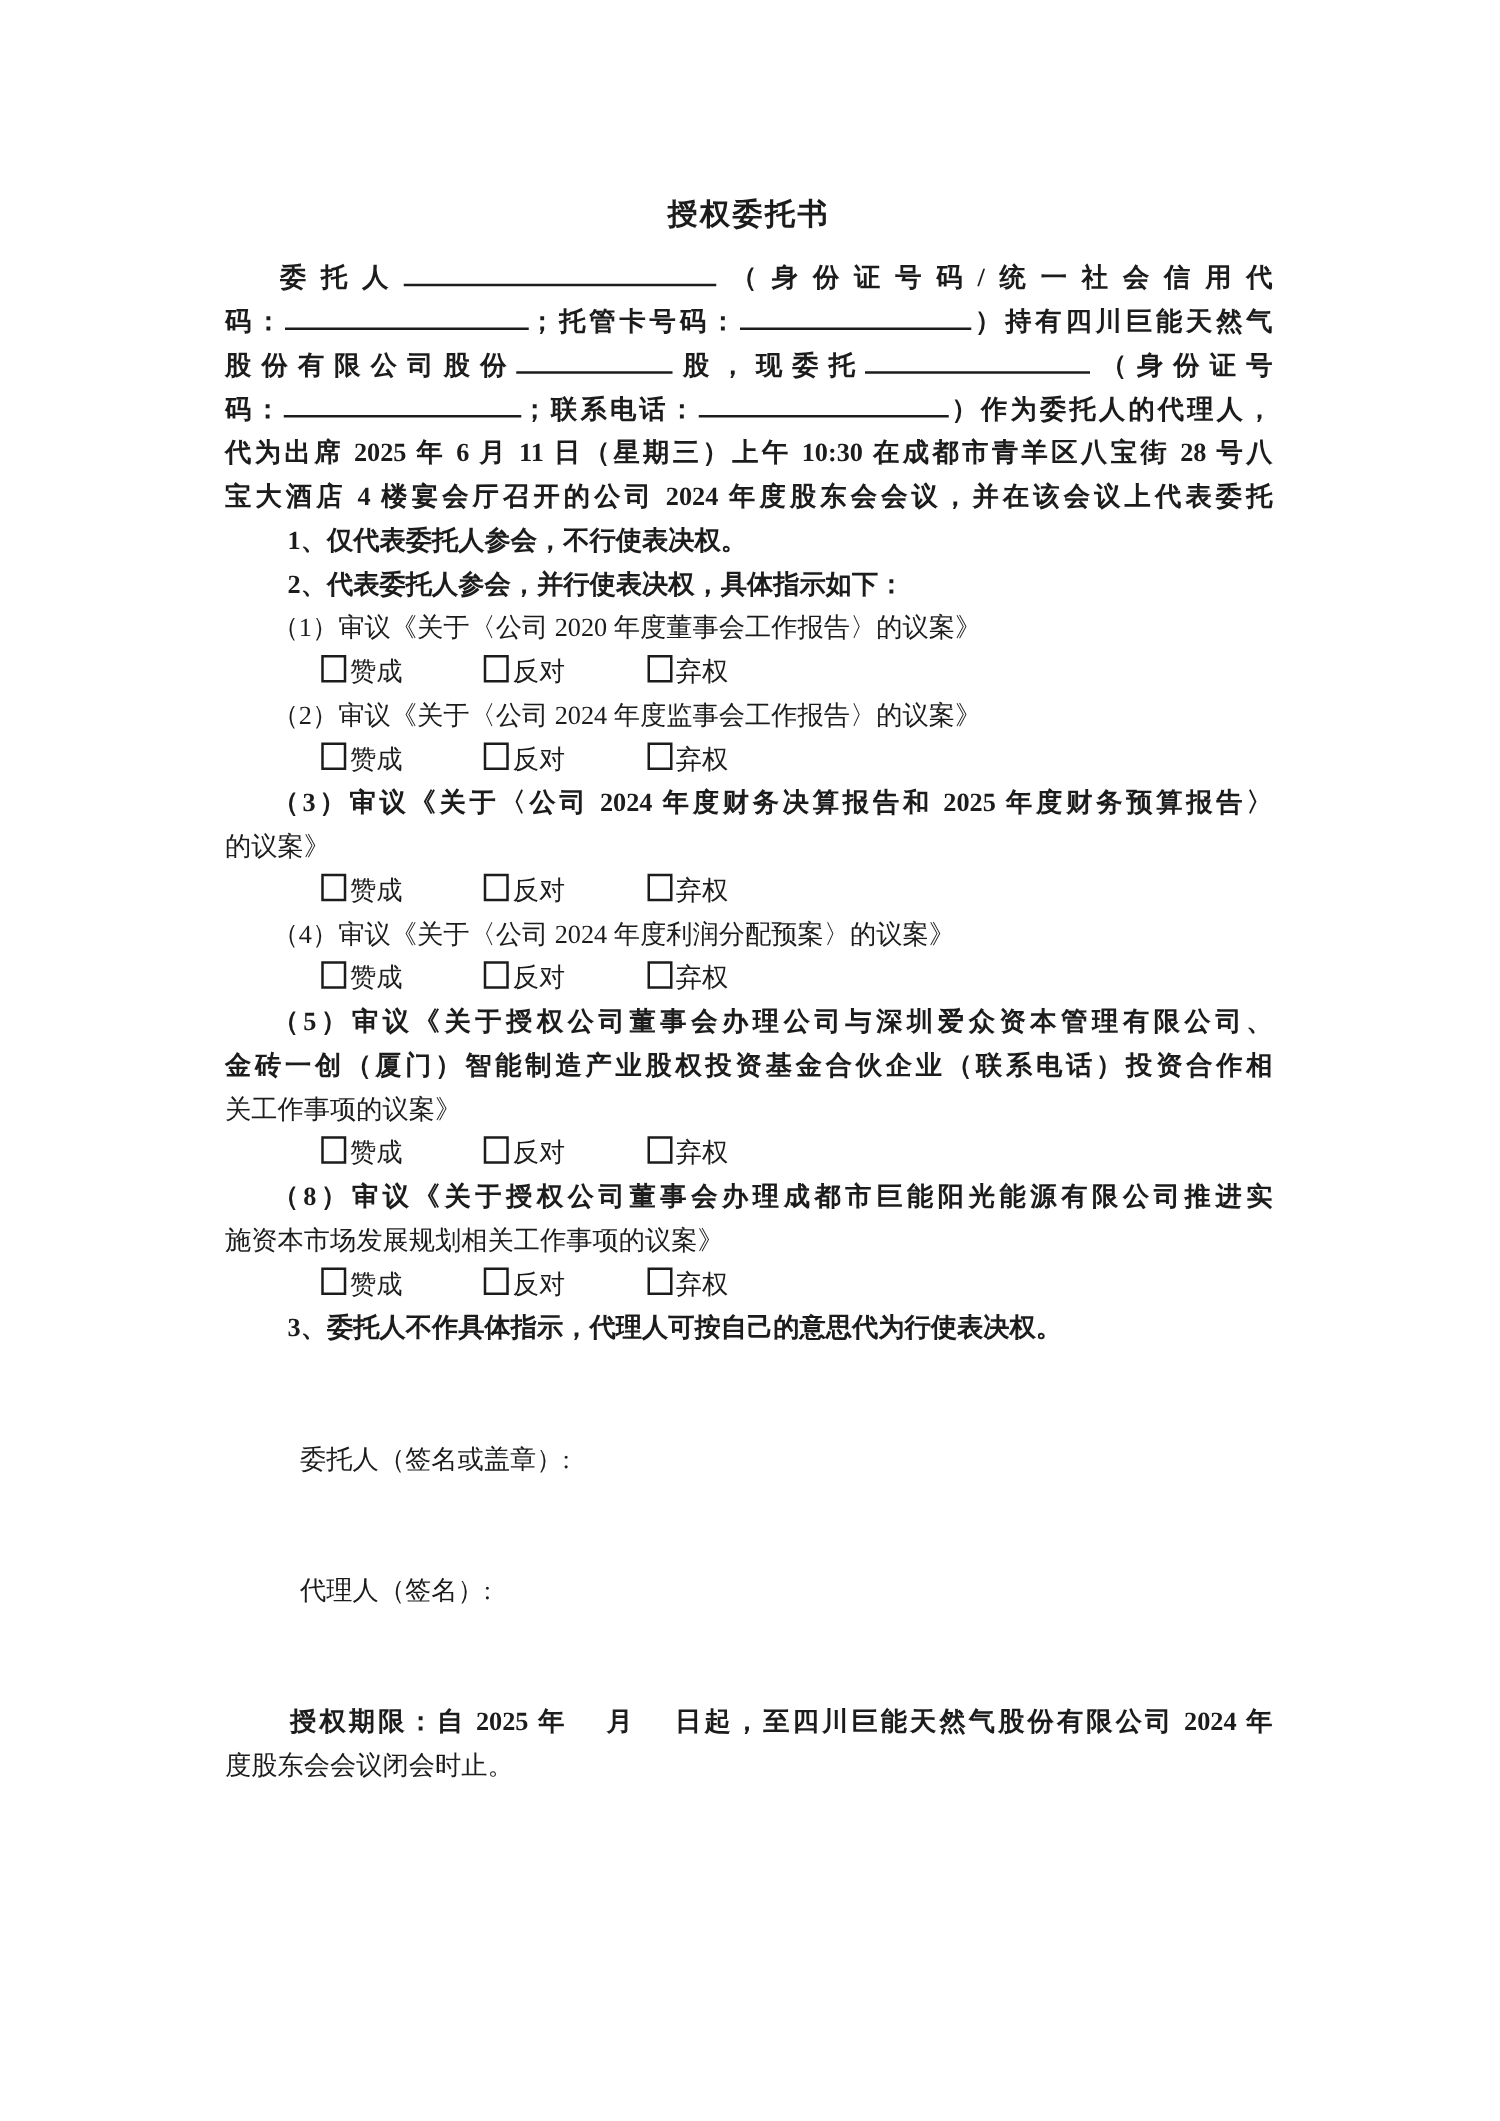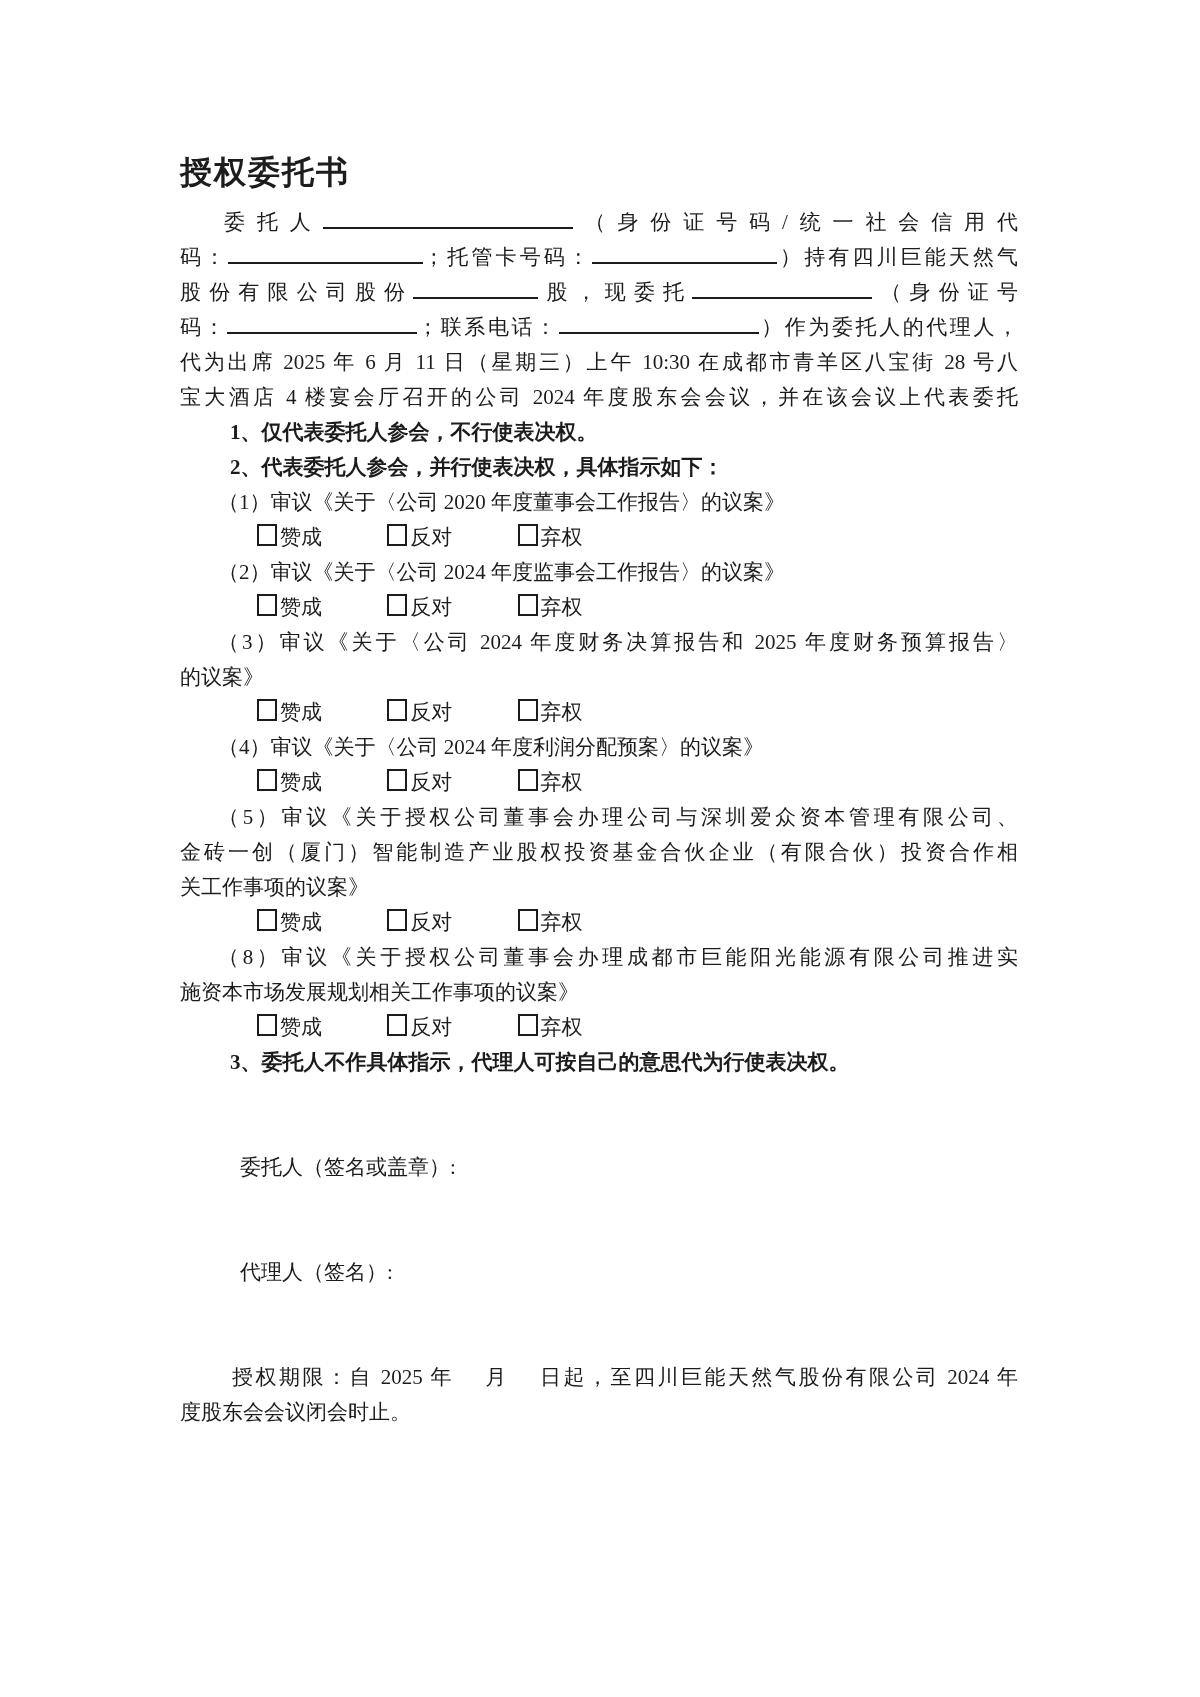--- a/index.html
+++ b/index.html
@@ -9,32 +9,32 @@
     color:#1c1c1c;
     position:relative;
   }
   .page {
     box-sizing:border-box;
     width:1200px; height:1697px;
     padding:152px 182px 0 180px;
     background:#ffffff;
   }
   .title {
-    font-size:32px; font-weight:bold;
+    font-size:24px; font-weight:bold;
     line-height:40px; height:40px;
-    text-align:left;
+    text-align:center;
     margin-bottom:13px;
     letter-spacing:2px;
   }
   .line {
     font-size:21px;
     line-height:35px; height:35px;
     white-space:nowrap;
   }
-  .j { text-align:justify; text-align-last:justify; white-space:normal; }
+  .j { text-align:justify; text-align-last:justify; white-space:normal;font-weight:bold; }
   .bold { font-weight:bold; }
   .ind-intro { padding-left:44px; }
   .ind-opt   { padding-left:50px; }
   .ind-sub   { padding-left:38px; }
   .cb-row    { padding-left:77px; }
   .ind-sig   { padding-left:60px; }
   .ind-foot  { padding-left:52px; }
   .blank {
     display:inline-block;
     height:1em;
@@ -101,21 +101,21 @@
   </div>
 
   <div class="line ind-sub">（4）审议《关于〈公司 2024 年度利润分配预案〉的议案》</div>
   <div class="line cb-row">
     <span class="vg"><span class="cb"></span><span>赞成</span></span>
     <span class="vg"><span class="cb"></span><span>反对</span></span>
     <span class="vg last"><span class="cb"></span><span>弃权</span></span>
   </div>
 
   <div class="line j ind-sub">（5）审议《关于授权公司董事会办理公司与深圳爱众资本管理有限公司、</div>
-  <div class="line j">金砖一创（厦门）智能制造产业股权投资基金合伙企业（有限合伙）投资合作相</div>
+  <div class="line j">金砖一创（厦门）智能制造产业股权投资基金合伙企业（联系电话）投资合作相</div>
   <div class="line">关工作事项的议案》</div>
   <div class="line cb-row">
     <span class="vg"><span class="cb"></span><span>赞成</span></span>
     <span class="vg"><span class="cb"></span><span>反对</span></span>
     <span class="vg last"><span class="cb"></span><span>弃权</span></span>
   </div>
 
   <div class="line j ind-sub">（8）审议《关于授权公司董事会办理成都市巨能阳光能源有限公司推进实</div>
   <div class="line">施资本市场发展规划相关工作事项的议案》</div>
   <div class="line cb-row">

